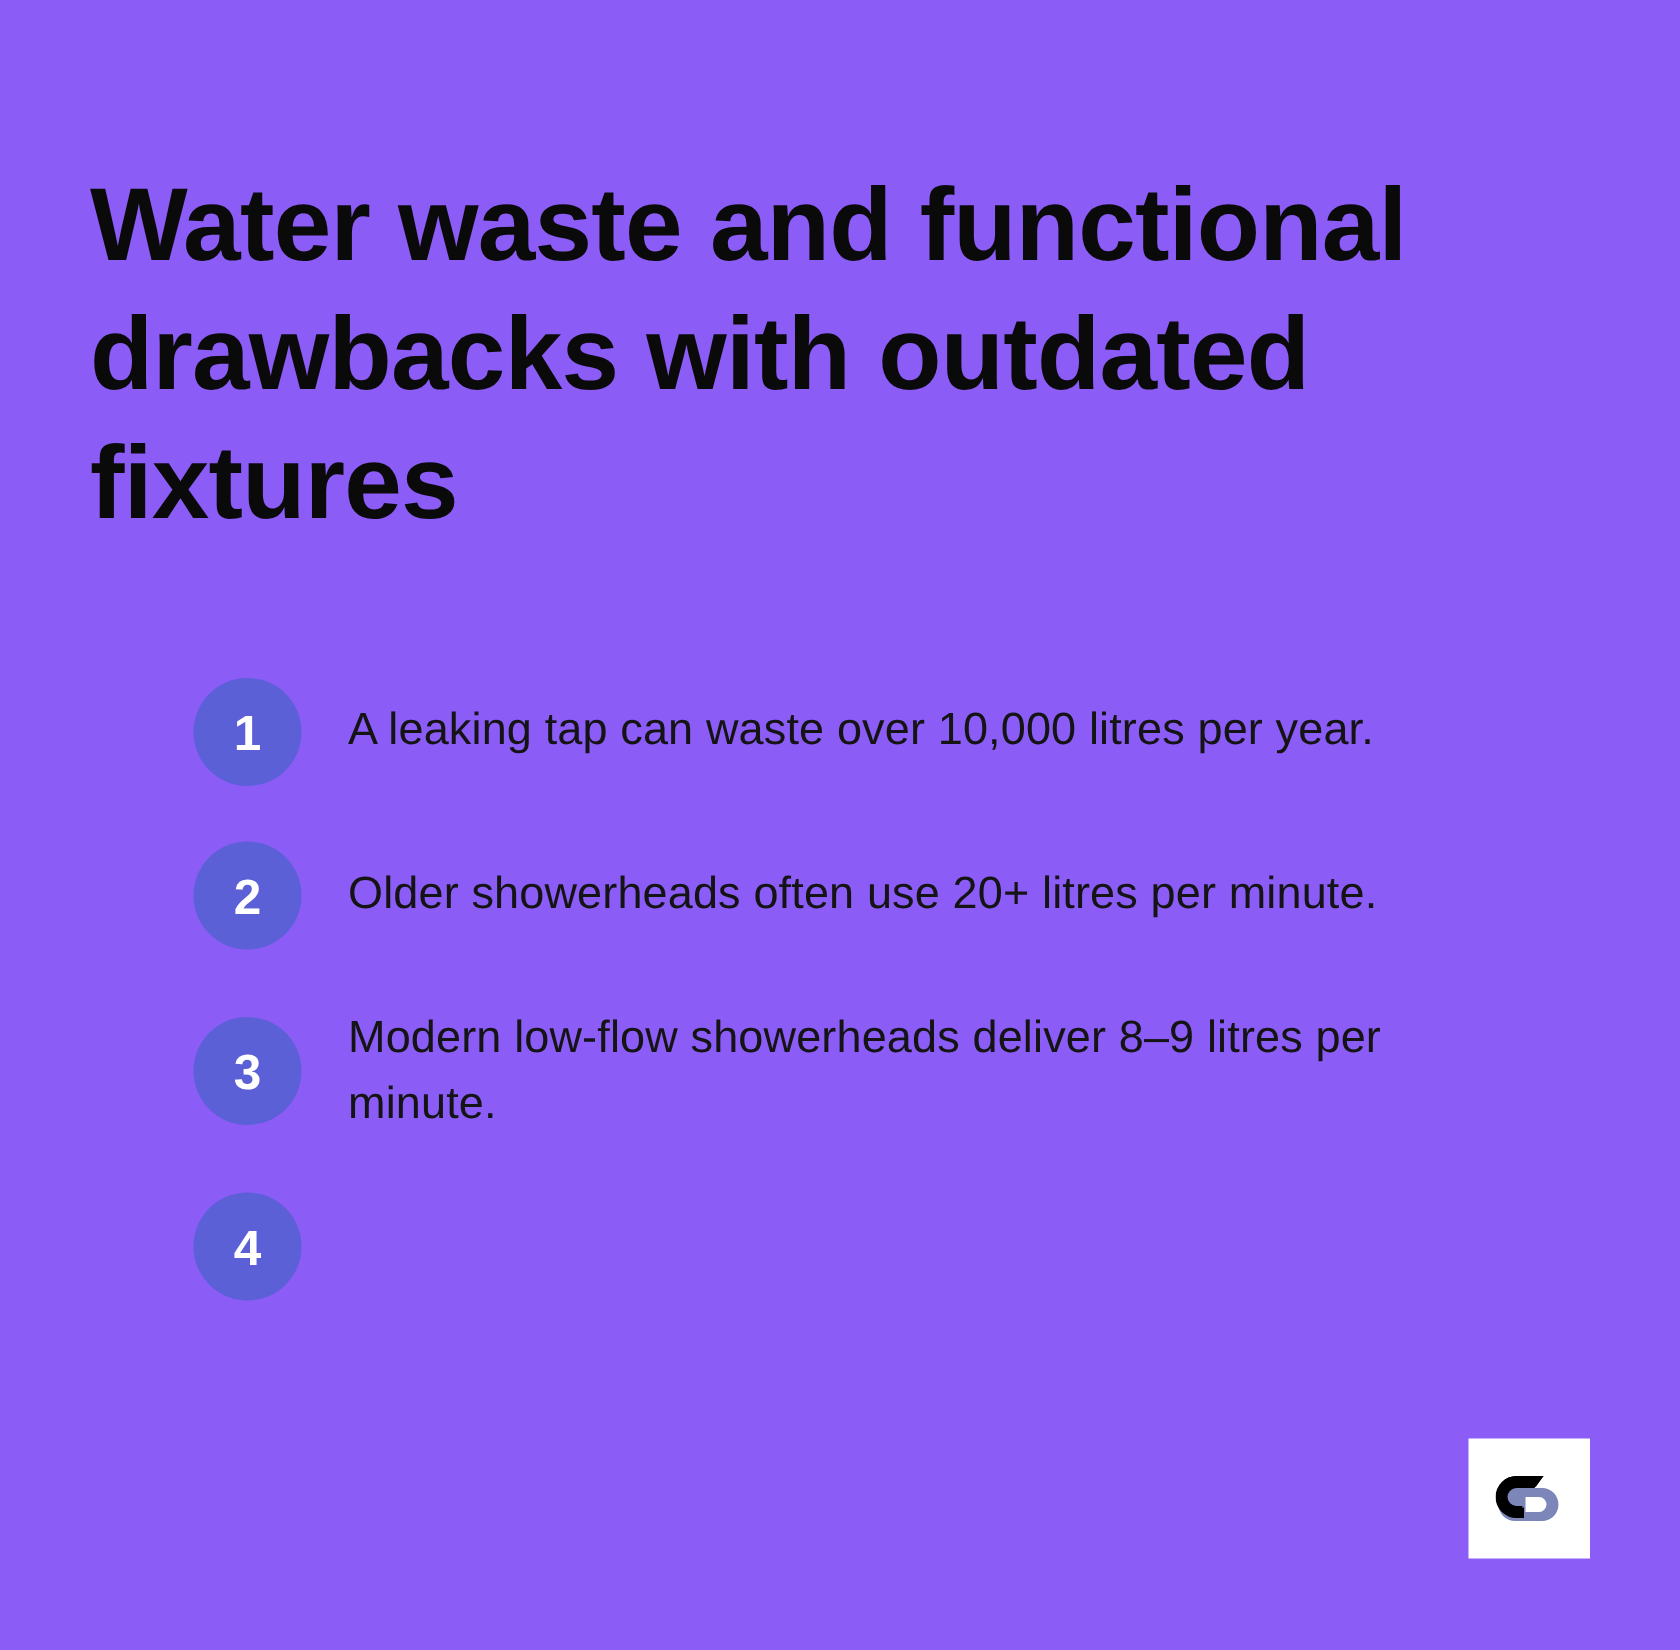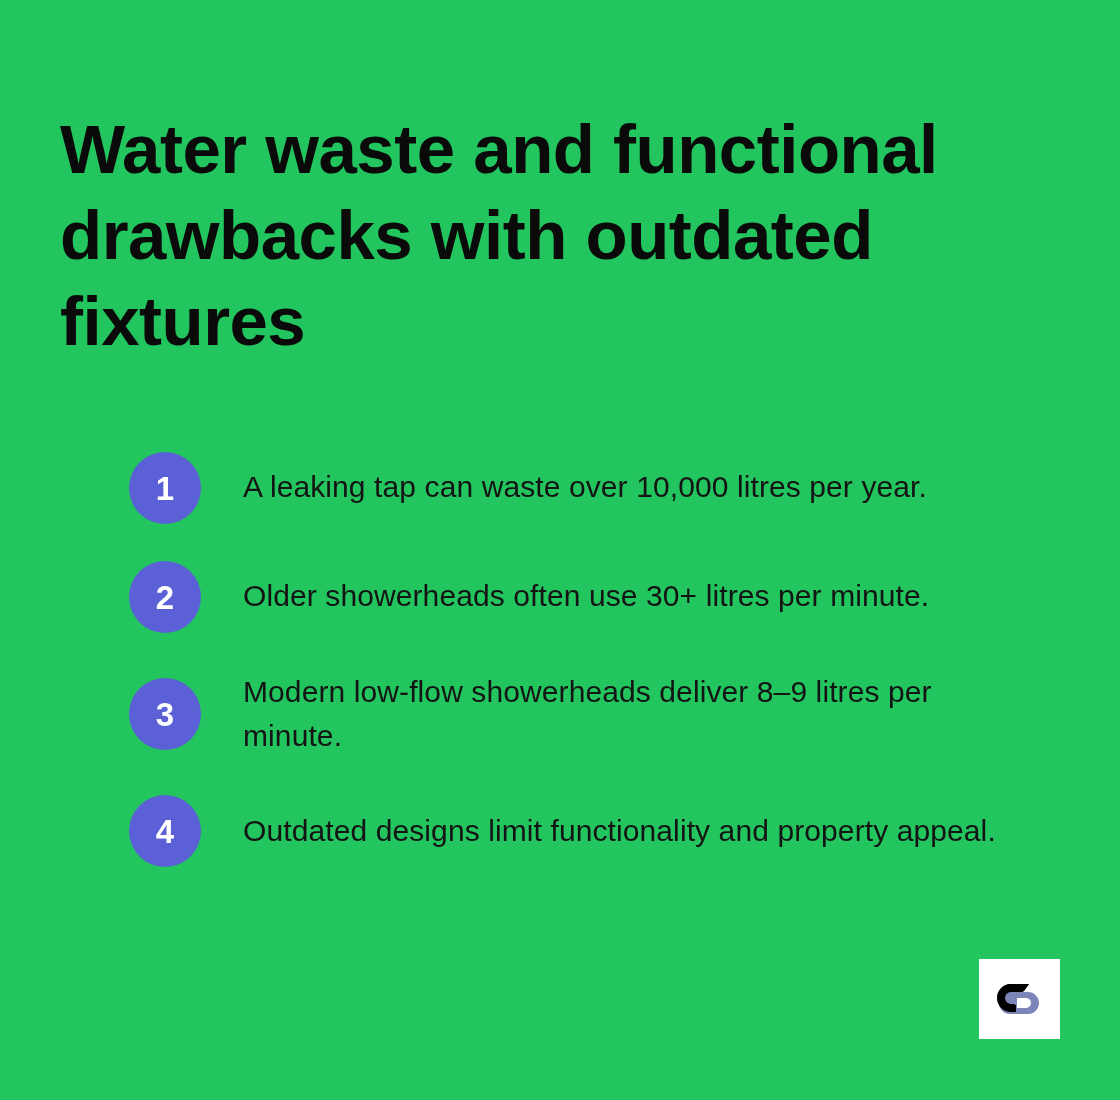--- a/index.html
+++ b/index.html
@@ -14,21 +14,21 @@
     font-family: "Liberation Sans", "DejaVu Sans", sans-serif;
     overflow: hidden;
     position: relative;
   }
 
   .canvas {
     position: absolute;
     inset: 0;
     width: 1120px;
     height: 1100px;
-    background: #22c55e;
+    background: #8b5cf6;
   }
 
   
   .headline {
     position: absolute;
     left: 60px;
     top: 107px;
     width: 910px;
     font-size: 69px;
     line-height: 86px;
@@ -69,21 +69,21 @@
     font-weight: 700;
     display: flex;
     align-items: center;
     justify-content: center;
     box-sizing: border-box;
     line-height: 1;
   }
 
   .fact-text {
     flex: 1 1 auto;
-    margin-left: 42px;
+    margin-left: 31px;
     font-size: 30px;
     line-height: 44px;
     color: #141414;
     font-weight: 400;
     padding-top: 13px;
     letter-spacing: 0.1px;
   }
 
   
   .fact-item.two-line { align-items: center; }
@@ -112,31 +112,30 @@
 
   <ul class="facts-list">
 
     <li class="fact-item">
       <span class="fact-badge">1</span>
       <span class="fact-text">A leaking tap can waste over 10,000 litres per year.</span>
     </li>
 
     <li class="fact-item">
       <span class="fact-badge">2</span>
-      <span class="fact-text">Older showerheads often use 30+ litres per minute.</span>
+      <span class="fact-text">Older showerheads often use 20+ litres per minute.</span>
     </li>
 
     <li class="fact-item two-line">
       <span class="fact-badge">3</span>
       <span class="fact-text">Modern low-flow showerheads deliver 8–9 litres per minute.</span>
     </li>
 
     <li class="fact-item two-line">
       <span class="fact-badge">4</span>
-      <span class="fact-text">Outdated designs limit functionality and property appeal.</span>
     </li>
 
   </ul>
 
   <div class="logo-box">
     <svg class="logo-mark" width="46" height="34" viewBox="0 0 46 34">
 
       <path d="M13 10 h18 a11 11 0 0 1 0 22 h-18 a11 11 0 0 1 0 -22 z
                M20 16 v10 h9 a5 5 0 0 0 0 -10 z" fill="#7c86b8"></path>
 

